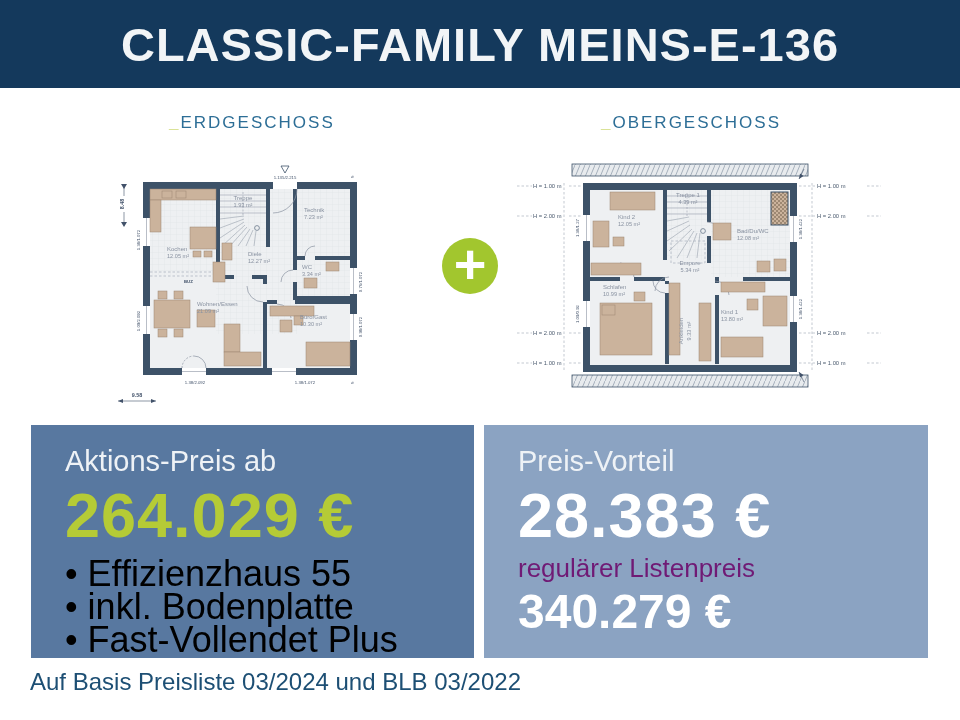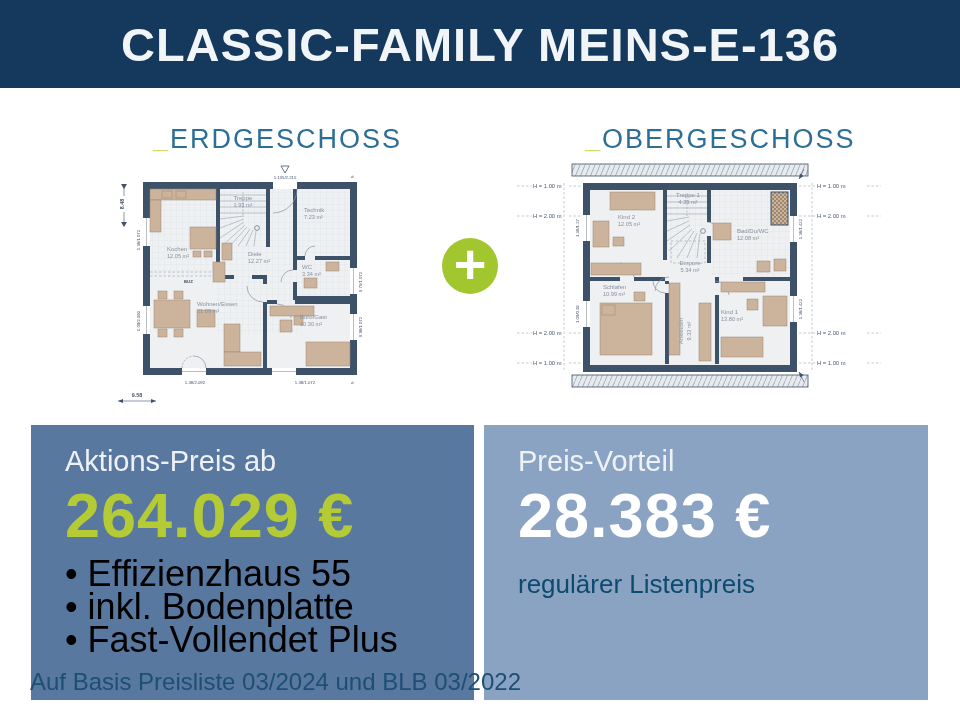--- a/index.html
+++ b/index.html
@@ -1,40 +1,40 @@
 <!DOCTYPE html>
 <html><head>
 <meta charset="utf-8">
 <style>
   html,body{margin:0;padding:0;}
   body{width:960px;height:720px;position:relative;background:#ffffff;
        font-family:"Liberation Sans", sans-serif;overflow:hidden;}
   .header{position:absolute;left:0;top:0;width:960px;height:88px;background:#14395c;}
   .header h1{margin:0;text-align:center;line-height:90px;color:#f2f5f7;font-size:47px;
              font-weight:600;letter-spacing:1px;}
-  .plan-label{position:absolute;top:124px;font-size:27px;letter-spacing:2px;color:#2d6e96;font-weight:500;}
+  .plan-label{position:absolute;top:113px;font-size:17px;letter-spacing:2px;color:#2d6e96;font-weight:500;margin-left:16px;}
   .plan-label .us{color:#c9d565;font-weight:700;}
   #eg-label{left:153px;}
   #og-label{left:585px;}
   .plansvg{position:absolute;}
   #eg-svg{left:104px;top:156px;}
   #og-svg{left:515px;top:153px;}
   .plus{position:absolute;left:442px;top:238px;width:56px;height:56px;border-radius:50%;
         background:#a2c62e;color:#fff;font-size:56px;font-weight:700;text-align:center;
         line-height:52px;}
-  .box{position:absolute;top:425px;height:275px;color:#fff;box-sizing:border-box;padding:16px 0 0 34px;}
+  .box{position:absolute;top:425px;height:233px;color:#fff;box-sizing:border-box;padding:16px 0 0 34px;}
   .box-left{left:31px;width:443px;background:#5878a0;}
   .box-right{left:484px;width:444px;background:#8ba3c2;}
   .box .small-label{font-size:29px;color:#eef2f6;margin:4px 0 2px 0;font-weight:400;}
   .big-price{font-size:63px;font-weight:700;letter-spacing:1px;line-height:1.12;}
   .green{color:#b5cb36;}
   .white{color:#ffffff;}
   .bullets{list-style:none;margin:6px 0 0 0;padding:0;font-size:36px;line-height:33px;color:#000000;}
   .bullets li::before{content:"• ";}
-  .list-label{font-size:26px;color:#0c4a6e;margin-top:18px;}
+  .list-label{font-size:26px;color:#701a75;margin-top:2px;}
   .list-price{font-size:48px;font-weight:700;color:#fff;line-height:1.15;}
   .footer{position:absolute;left:30px;top:668px;font-size:24px;color:#1d4f74;}
   
   text{font-family:"Liberation Sans", sans-serif;}
   .t-room{font-size:6px;fill:#8992a1;}
   .t-area{font-size:5.6px;fill:#8992a1;}
   .t-dim{font-size:4.3px;fill:#42526a;}
   .t-dimb{font-size:5.4px;fill:#42526a;font-weight:bold;}
   .t-hm{font-size:5.8px;fill:#4a5a6e;}
   .wall{fill:#3d5268;}
@@ -352,15 +352,16 @@
     <li>Effizienzhaus 55</li>
     <li>inkl. Bodenplatte</li>
     <li>Fast-Vollendet Plus</li>
   </ul>
 </div>
 
 <div class="box box-right">
   <div class="small-label">Preis-Vorteil</div>
   <div class="big-price white">28.383 €</div>
   <div class="list-label">regulärer Listenpreis</div>
+  <div class="list-price">340.279 €</div>
 </div>
 
 <div class="footer">Auf Basis Preisliste 03/2024 und BLB 03/2022</div>
 
 </body></html>

